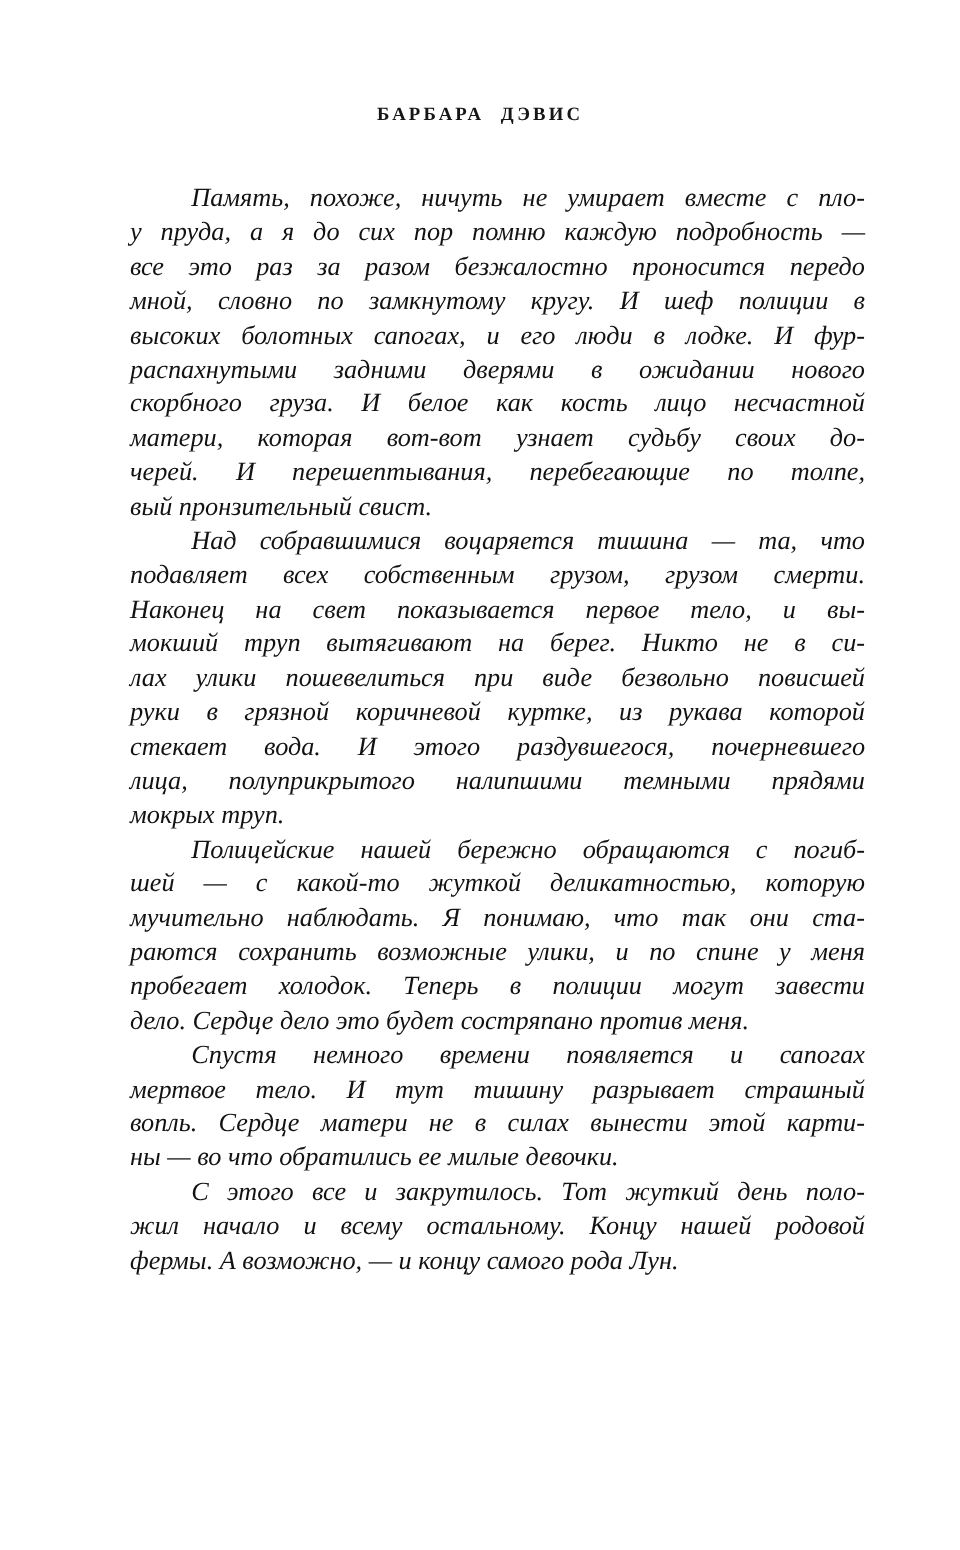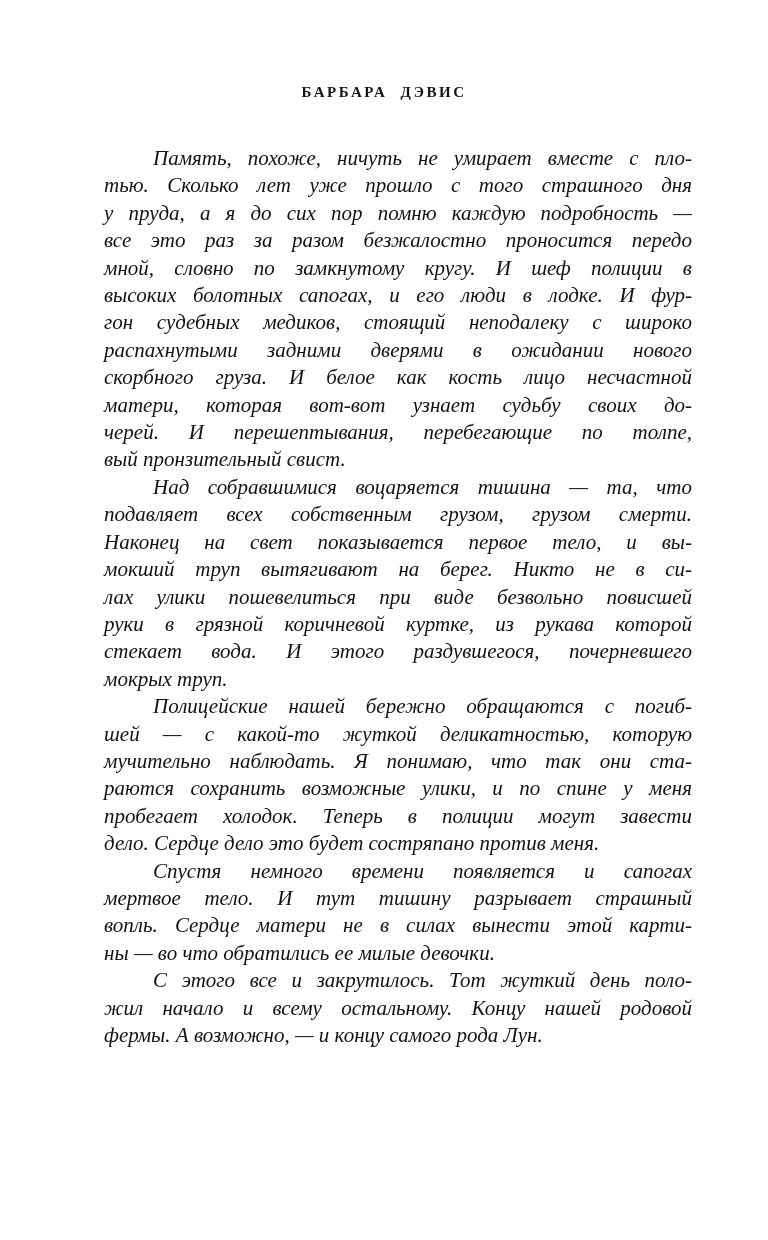--- a/index.html
+++ b/index.html
@@ -62,41 +62,40 @@
 <body>
 
 <div class="page">
 
   <div class="running-head">БАРБАРА ДЭВИС</div>
 
   <div class="text-block">
 
     <div class="para">
       <div class="bl first">Память, похоже, ничуть не умирает вместе с пло-</div>
-      <div class="bl">тью. Сколько лет уже прошло с того страшного дня</div>
       <div class="bl">у пруда, а я до сих пор помню каждую подробность —</div>
       <div class="bl">все это раз за разом безжалостно проносится передо</div>
       <div class="bl">мной, словно по замкнутому кругу. И шеф полиции в</div>
       <div class="bl">высоких болотных сапогах, и его люди в лодке. И фур-</div>
-      <div class="bl">гон судебных медиков, стоящий неподалеку с широко</div>
       <div class="bl">распахнутыми задними дверями в ожидании нового</div>
       <div class="bl">скорбного груза. И белое как кость лицо несчастной</div>
       <div class="bl">матери, которая вот-вот узнает судьбу своих до-</div>
       <div class="bl">черей. И перешептывания, перебегающие по толпе,</div>
       <div class="bl plast">вый пронзительный свист.</div>
     </div>
 
     <div class="para">
       <div class="bl first">Над собравшимися воцаряется тишина — та, что</div>
       <div class="bl">подавляет всех собственным грузом, грузом смерти.</div>
       <div class="bl">Наконец на свет показывается первое тело, и вы-</div>
       <div class="bl">мокший труп вытягивают на берег. Никто не в си-</div>
       <div class="bl">лах улики пошевелиться при виде безвольно повисшей</div>
       <div class="bl">руки в грязной коричневой куртке, из рукава которой</div>
       <div class="bl">стекает вода. И этого раздувшегося, почерневшего</div>
+      <div class="bl">лица, полуприкрытого налипшими темными прядями</div>
       <div class="bl plast">мокрых труп.</div>
     </div>
 
     <div class="para">
       <div class="bl first">Полицейские нашей бережно обращаются с погиб-</div>
       <div class="bl">шей — с какой-то жуткой деликатностью, которую</div>
       <div class="bl">мучительно наблюдать. Я понимаю, что так они ста-</div>
       <div class="bl">раются сохранить возможные улики, и по спине у меня</div>
       <div class="bl">пробегает холодок. Теперь в полиции могут завести</div>
       <div class="bl plast">дело. Сердце дело это будет состряпано против меня.</div>

